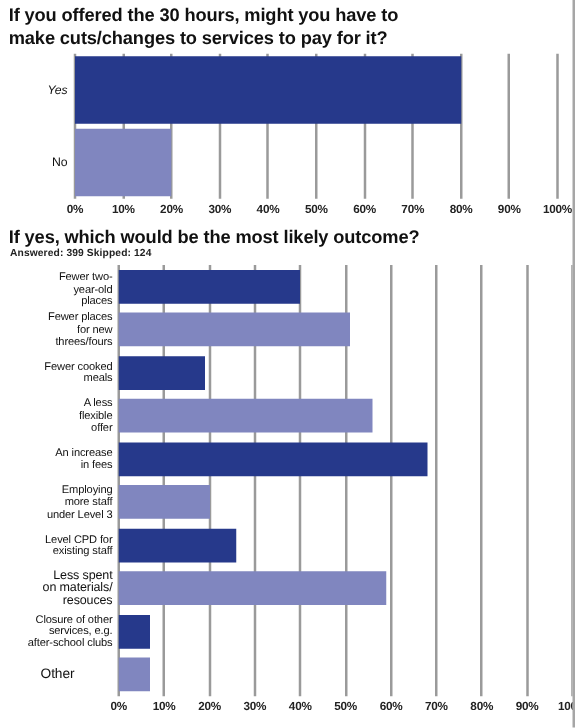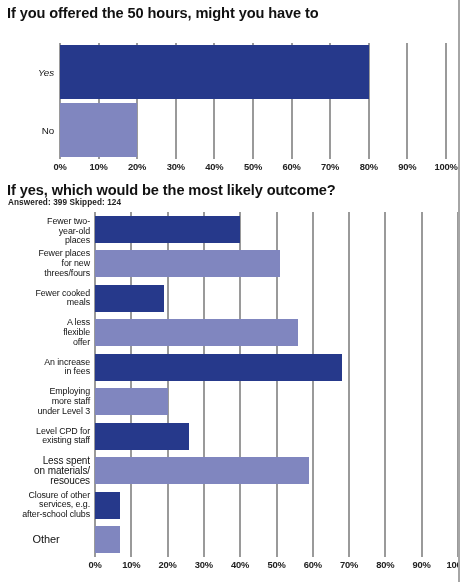--- a/index.html
+++ b/index.html
@@ -78,21 +78,22 @@
   #chart1-axis{ position:absolute; left:0; top:159px; width:460px; height:16px; }
 
   
   #chart2{ left:95px; top:212px; width:363px; height:345px; }
   #chart2-axis{ position:absolute; left:0; top:557px; width:460px; height:16px; }
 </style>
 </head>
 <body>
 
 <div class="chart-title" id="chart1-title">
-  <span>If you offered the 50 hours, might you have to</span><br>
+  <span>If you offered the 30 hours, might you have to</span><br>
+  <span>make cuts/changes to services to pay for it?</span>
 </div>
 
 <div class="chart" id="chart1">
   <div class="plot" id="chart1-plot">
       <div class="gridline" style="left: -1px;"></div>
       <div class="gridline" style="left: 37.6px;"></div>
       <div class="gridline" style="left: 76.2px;"></div>
       <div class="gridline" style="left: 114.8px;"></div>
       <div class="gridline" style="left: 153.4px;"></div>
       <div class="gridline" style="left: 192px;"></div>

